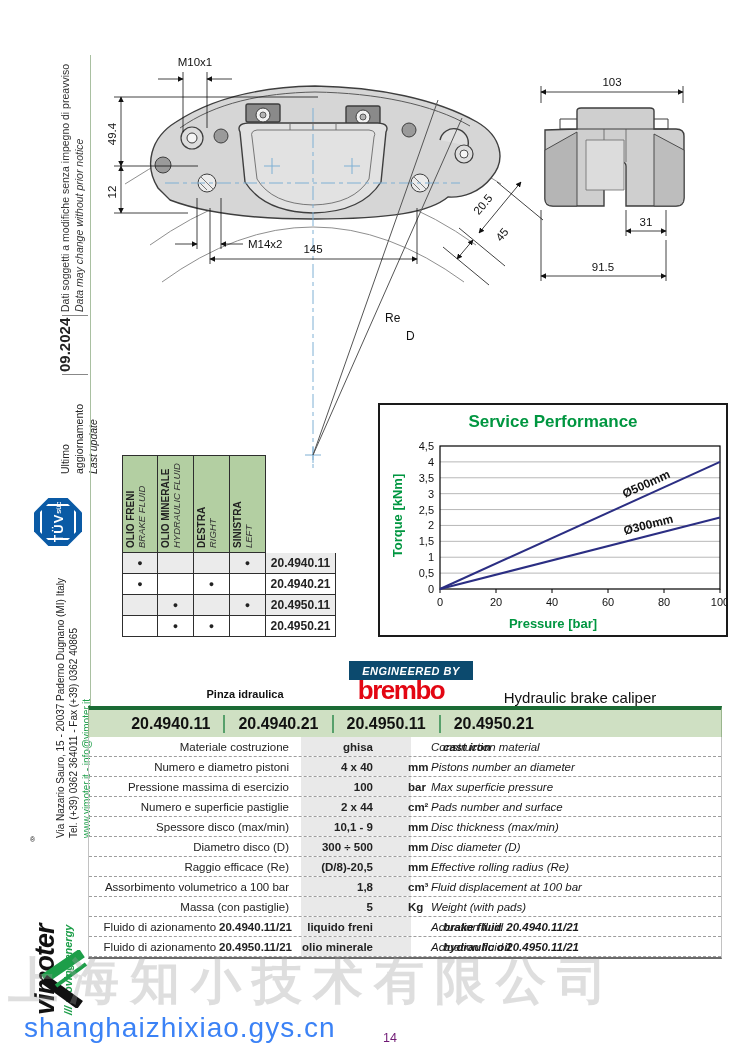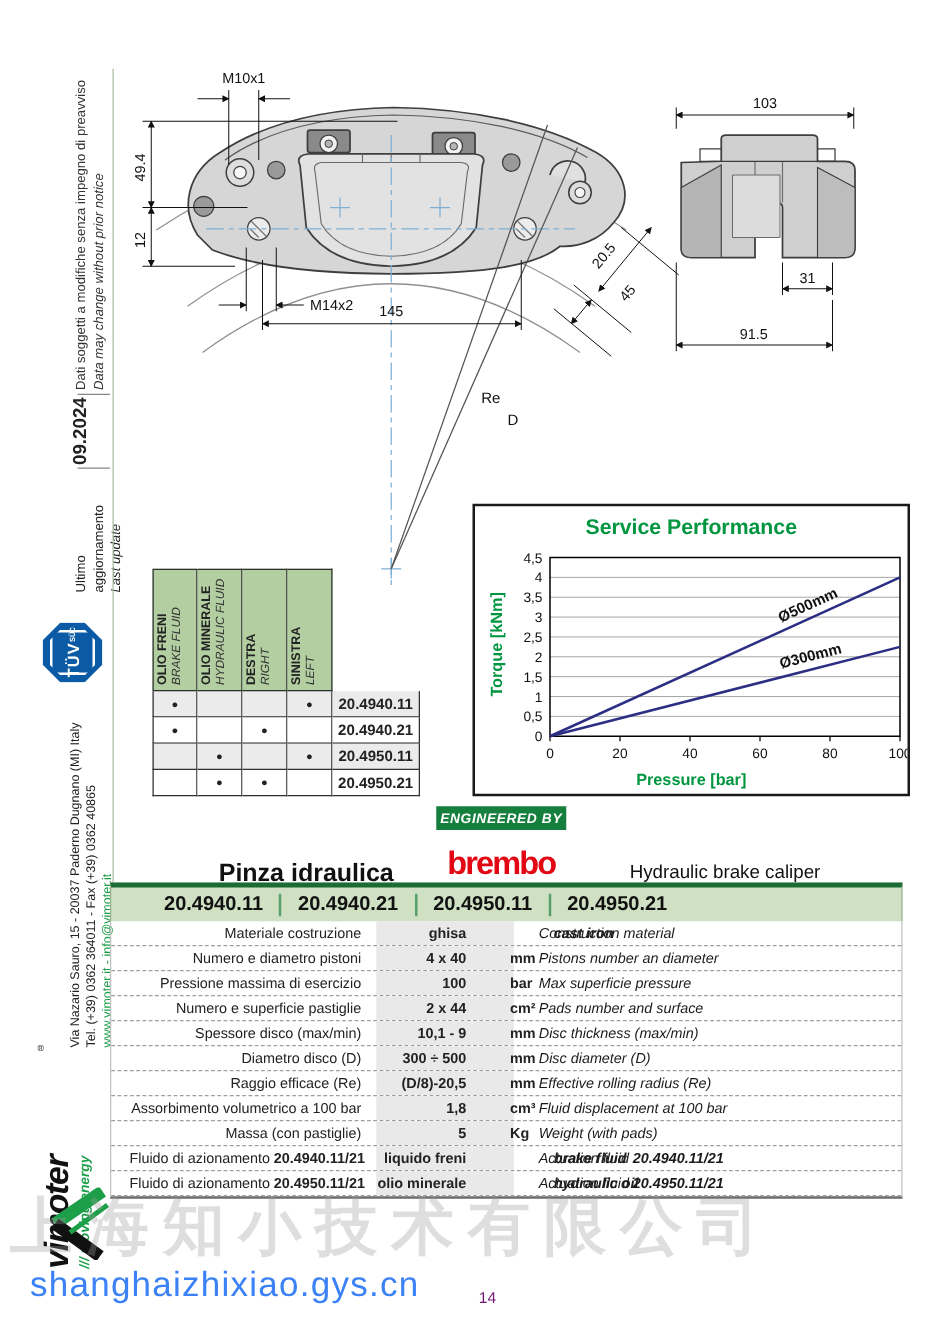--- a/index.html
+++ b/index.html
@@ -48,24 +48,24 @@
 
   
   #chart { left:378px; top:403px; width:350px; height:234px; border:2px solid #1a1a1a; background:#fff; }
   #chart-title { text-align:center; margin-top:7px; font-size:17px; font-weight:bold; color:#009640; }
   #chart-ylabel { position:absolute; left:-48px; top:103px; width:130px; text-align:center;
                   transform:rotate(-90deg); font-size:13px; font-weight:bold; color:#009640; }
   #chart-svg { position:absolute; left:16px; top:34px; }
   #chart-xlabel { position:absolute; left:0; bottom:4px; width:100%; text-align:center; font-size:13px; font-weight:bold; color:#009640; }
 
   
-  #eng-box { left:349px; top:645px; width:104px; height:19px; background:#15803d; color:#fff;
+  #eng-box { left:349px; top:661px; width:124px; height:19px; background:#0c4a6e; color:#fff;
              font-size:11px; font-style:italic; font-weight:bold; display:flex; align-items:center; justify-content:center; letter-spacing:0.5px; }
   #brembo { left:344px; top:677px; width:114px; text-align:center; color:#e30613; font-size:26px; font-weight:bold; letter-spacing:-1.5px; line-height:26px; }
-  #title-it { left:150px; top:688px; width:190px; text-align:center; font-size:20px; font-weight:bold; color:#111; }
+  #title-it { left:150px; top:688px; width:190px; text-align:center; font-size:11px; font-weight:bold; color:#111; }
   #title-en { left:470px; top:689px; width:220px; text-align:center; font-size:15px; color:#111; }
   #banner { left:88px; top:706px; width:634px; height:31px; background:#cfe0c3;
             border-top:4px solid #1b6b35; border-left:1px solid #9ab58d; border-right:1px solid #9ab58d;
             display:flex; align-items:center; justify-content:center; padding-right:145px; }
   #banner .model { font-size:16px; font-weight:bold; color:#111; padding:0 13px; line-height:18px; }
   #banner .model + .model { border-left:2px solid #57a06b; }
 
   
   #spec { left:88px; top:737px; width:634px; border-left:1px solid #c2c2c2; border-right:1px solid #c2c2c2; border-bottom:2px solid #6b6b6b; }
   .spec-row { display:flex; height:20px; align-items:center; border-bottom:1px dashed #9e9e9e; font-size:11.5px; }

